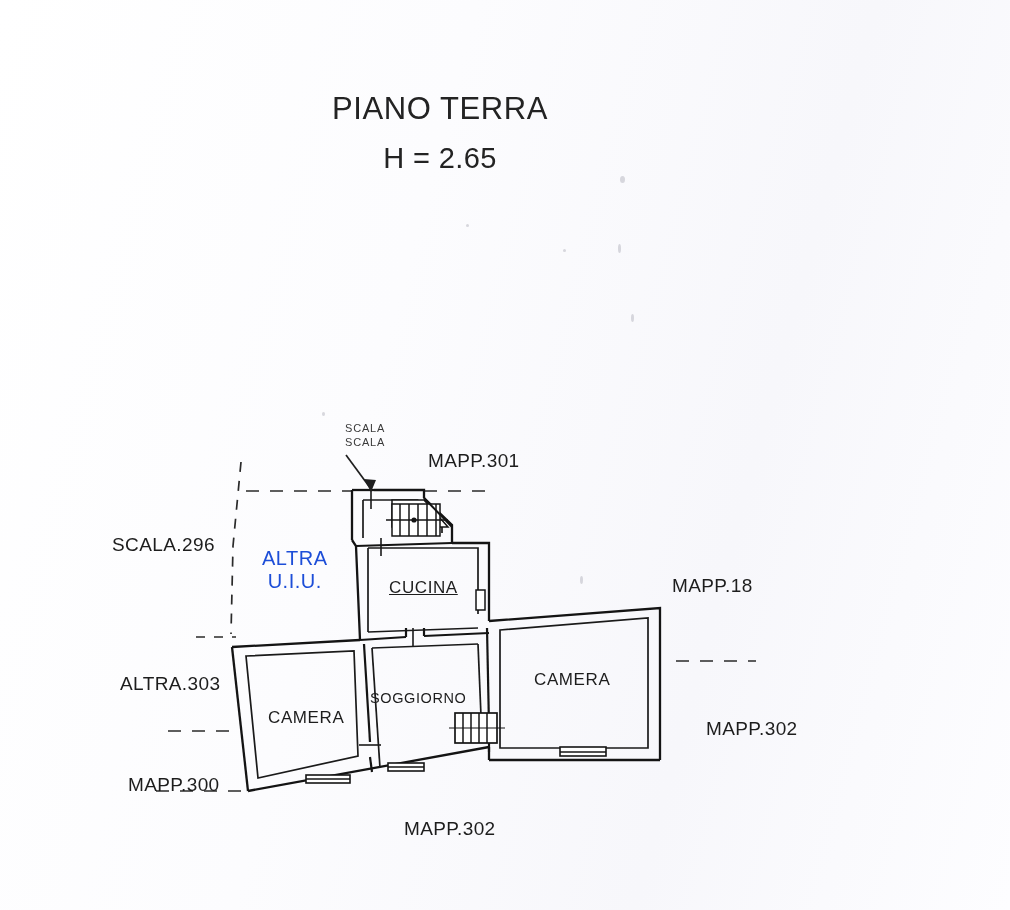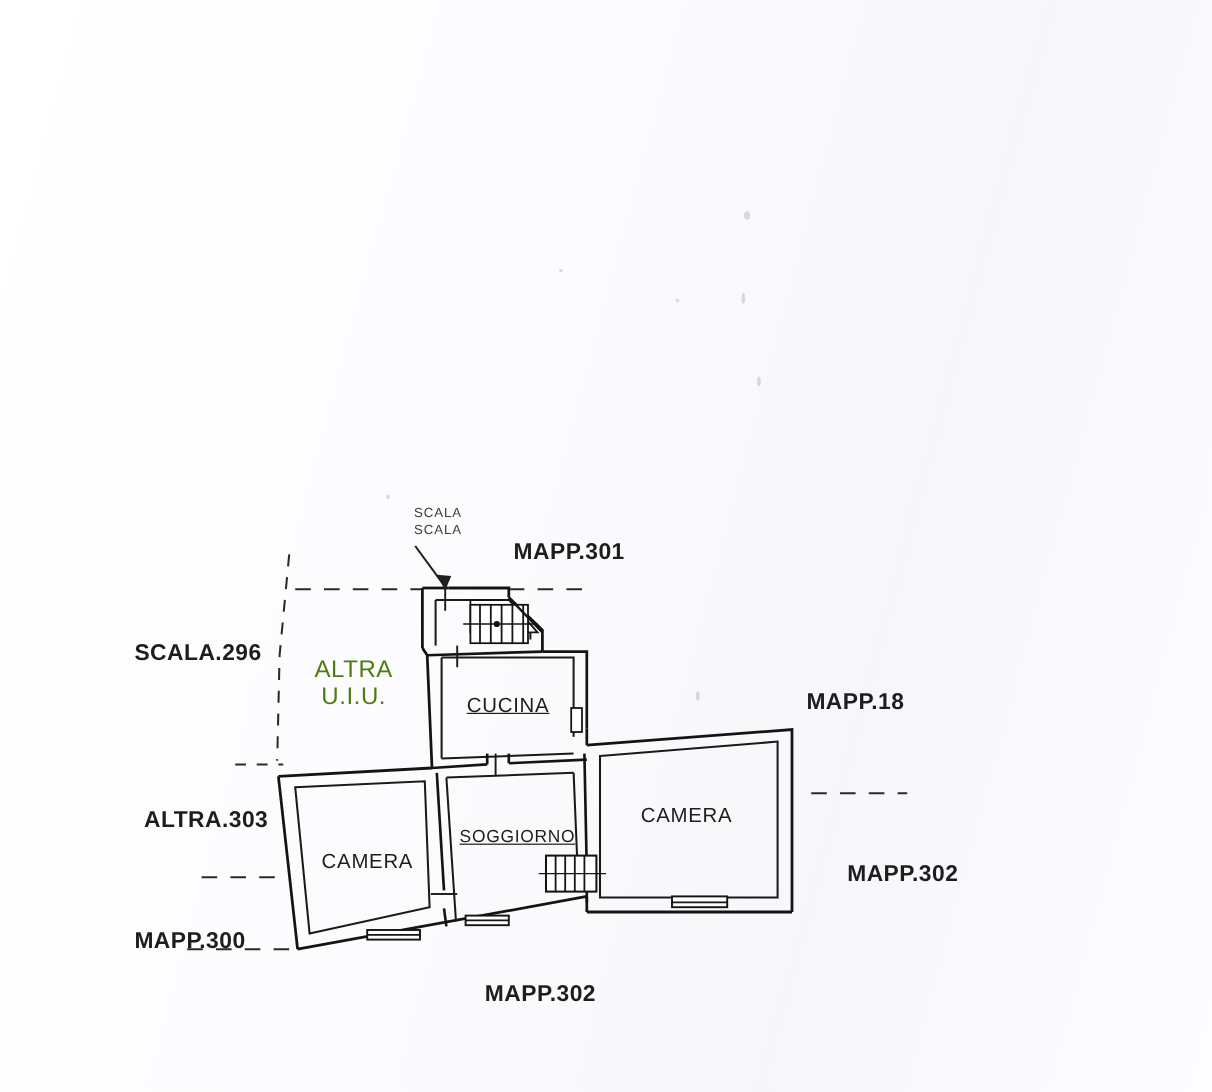--- a/index.html
+++ b/index.html
@@ -42,37 +42,36 @@
     letter-spacing: 0.4px;
     color: #232323;
     margin-top: 16px;
   }
   .map-label {
     position: absolute;
     font-size: 19px;
     letter-spacing: 0.4px;
     color: #1d1d1d;
     white-space: nowrap;
-    font-weight: bold;
   }
   .room-label {
     position: absolute;
     font-size: 17px;
     letter-spacing: 0.6px;
     color: #1d1d1d;
     white-space: nowrap;
   }
   .room-label.small {
     font-size: 14.5px;
   }
   .unit-label {
     position: absolute;
     font-size: 20px;
     letter-spacing: 0.5px;
-    color: #4d7c0f;
+    color: #1d4ed8;
     text-align: center;
     white-space: nowrap;
   }
   .stair-note {
     position: absolute;
     font-size: 11px;
     letter-spacing: 0.8px;
     color: #3a3a3a;
     text-align: center;
     line-height: 1.25;
@@ -91,20 +90,24 @@
     opacity: 0.55;
   }
 </style>
 </head>
 <body>
 
 <div id="page">
 
   <div id="paper-tint"></div>
 
+  <div class="title-block">
+    <div class="title-main">PIANO TERRA</div>
+    <div class="title-sub">H = 2.65</div>
+  </div>
 
   <svg id="plan-svg" width="1010" height="910" viewBox="0 0 1010 910">
 
     <g stroke="#2a2a2a" stroke-width="1.7" fill="none" stroke-dasharray="13 11" stroke-linecap="butt">
 
       <path d="M 241 462 L 233 546 L 231 634" stroke-dasharray="10 9"></path>
 
       <path d="M 246 491 L 352 491"></path>
       <path d="M 424 491 L 492 491"></path>
 
@@ -259,21 +262,21 @@
   <div class="unit-label" style="left:262px; top:547px;">
     <div>ALTRA</div>
     <div style="margin-top:0;">U.I.U.</div>
   </div>
 
   <div class="map-label" style="left:428px; top:450px;">MAPP.301</div>
   <div class="map-label" style="left:112px; top:534px;">SCALA.296</div>
   <div class="map-label" style="left:672px; top:575px;">MAPP.18</div>
   <div class="map-label" style="left:120px; top:673px;">ALTRA.303</div>
   <div class="map-label" style="left:706px; top:718px;">MAPP.302</div>
-  <div class="map-label" style="left:112px; top:774px;">MAPP.300</div>
+  <div class="map-label" style="left:128px; top:774px;">MAPP.300</div>
   <div class="map-label" style="left:404px; top:818px;">MAPP.302</div>
 
   <div class="room-label" style="left:389px; top:578px;text-decoration:underline;">CUCINA</div>
   <div class="room-label" style="left:268px; top:708px;">CAMERA</div>
-  <div class="room-label small" style="left:383px; top:690px;text-decoration:underline;">SOGGIORNO</div>
+  <div class="room-label small" style="left:370px; top:690px;">SOGGIORNO</div>
   <div class="room-label" style="left:534px; top:670px;">CAMERA</div>
 
 </div>
 
 </body></html>

